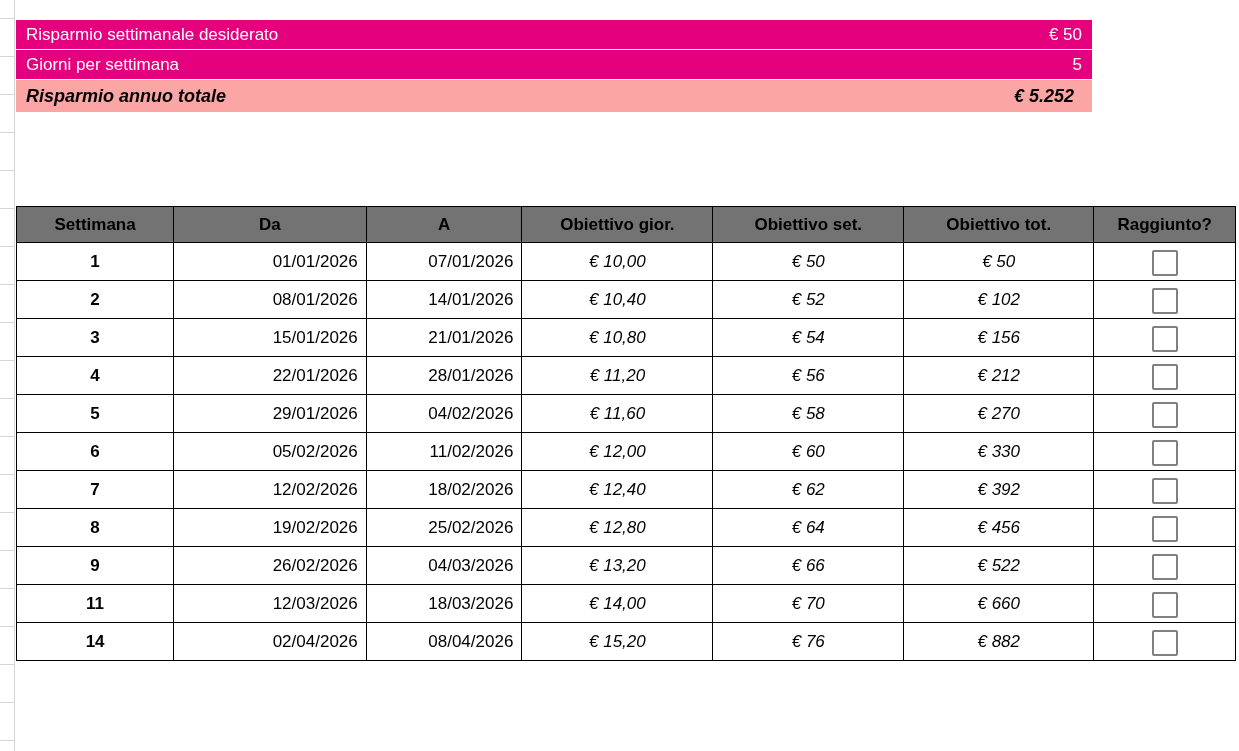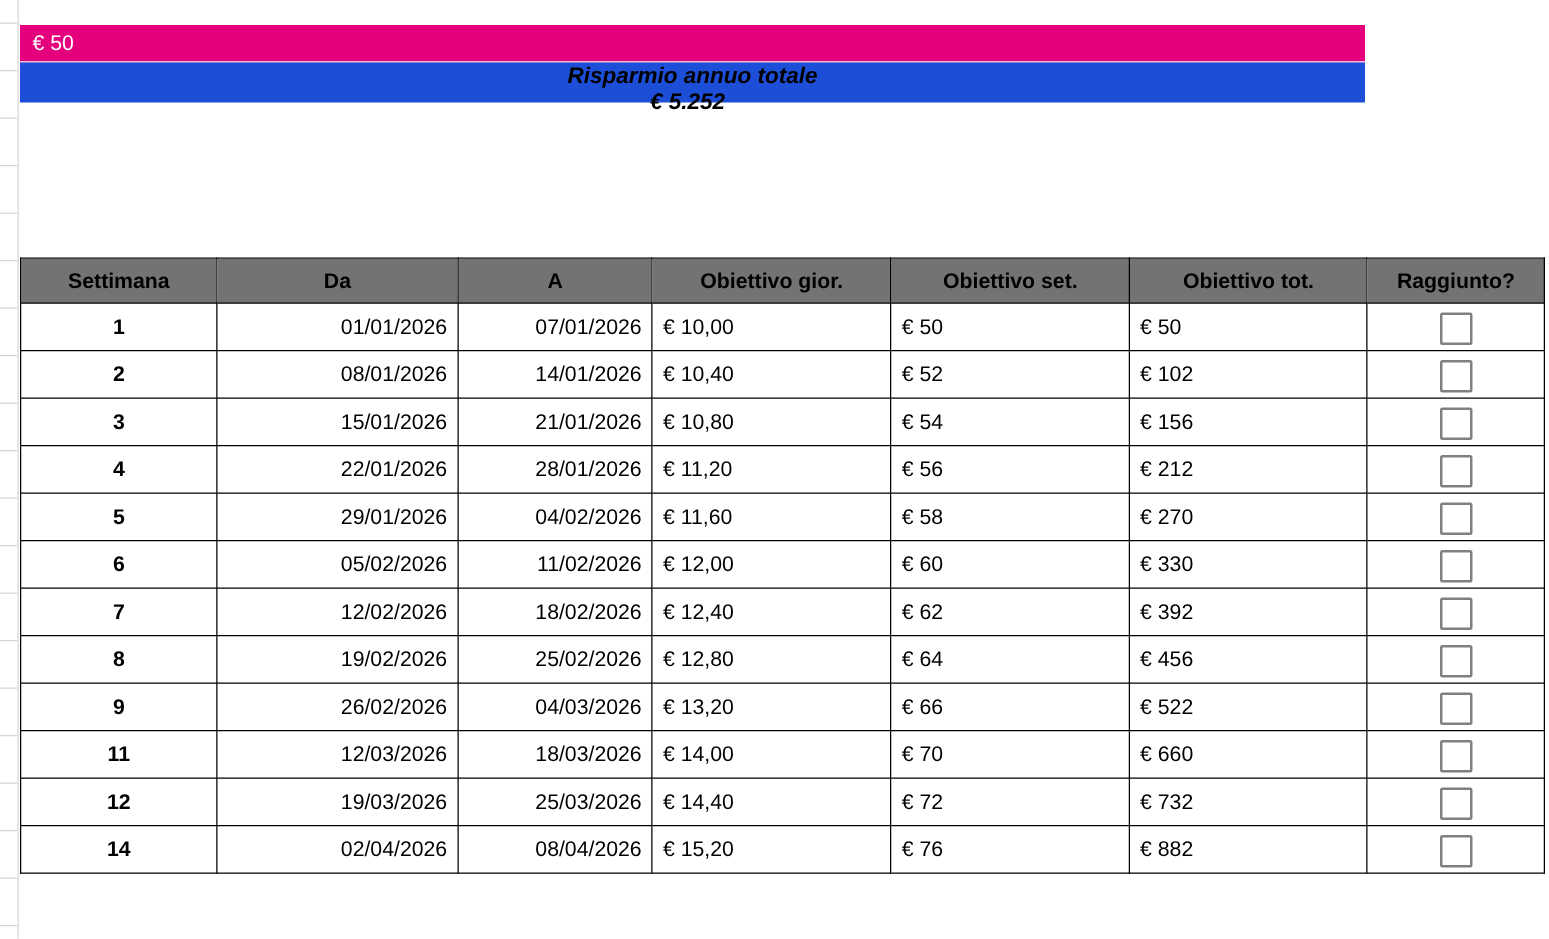--- a/index.html
+++ b/index.html
@@ -65,22 +65,21 @@
     display: flex;
     align-items: center;
     justify-content: space-between;
     height: 32px;
     padding: 0 10px 0 10px;
     box-sizing: border-box;
     font-size: 18px;
     font-weight: bold;
     font-style: italic;
     color: #000000;
-    background: #1d4ed8;
-    flex-direction: column;
+    background: #fca5a5;
   }
   .total-row .value { padding-right: 8px; }
 
   
   .table-wrap {
     position: absolute;
     left: 16px;
     top: 206px;
     width: 1220px;
   }
@@ -108,21 +107,21 @@
   .col-week   { width: 162px; }
   .col-from   { width: 200px; }
   .col-to     { width: 160px; }
   .col-daily  { width: 196px; }
   .col-weekly { width: 196px; }
   .col-total  { width: 196px; }
   .col-done   { width: 144px; }
 
   td.week    { text-align: center; font-weight: bold; }
   td.date    { text-align: right; }
-  td.money   { text-align: left; }
+  td.money   { text-align: center; font-style: italic; }
   td.check   { text-align: center; }
 
   .checkbox {
     display: inline-block;
     width: 22px;
     height: 22px;
     border: 2px solid #808080;
     border-radius: 2px;
     background: #ffffff;
     vertical-align: middle;
@@ -152,21 +151,26 @@
       <div class="gutter-line" style="top: 550px;"></div>
       <div class="gutter-line" style="top: 588px;"></div>
       <div class="gutter-line" style="top: 626px;"></div>
       <div class="gutter-line" style="top: 664px;"></div>
       <div class="gutter-line" style="top: 702px;"></div>
       <div class="gutter-line" style="top: 740px;"></div>
     </div>
 
   <div class="summary">
     <div class="summary-row">
+      <span class="label">Risparmio settimanale desiderato</span>
       <span class="value">€ 50</span>
+    </div>
+    <div class="summary-row">
+      <span class="label">Giorni per settimana</span>
+      <span class="value">5</span>
     </div>
     <div class="total-row">
       <span class="label">Risparmio annuo totale</span>
       <span class="value">€ 5.252</span>
     </div>
   </div>
 
   <div class="table-wrap">
     <table class="grid">
       <colgroup>
@@ -274,29 +278,20 @@
           <tr>
             <td class="week">11</td>
             <td class="date">12/03/2026</td>
             <td class="date">18/03/2026</td>
             <td class="money">€ 14,00</td>
             <td class="money">€ 70</td>
             <td class="money">€ 660</td>
             <td class="check"><span class="checkbox"></span></td>
           </tr>
           <tr>
-            <td class="week">12</td>
-            <td class="date">19/03/2026</td>
-            <td class="date">25/03/2026</td>
-            <td class="money">€ 14,40</td>
-            <td class="money">€ 72</td>
-            <td class="money">€ 732</td>
-            <td class="check"><span class="checkbox"></span></td>
-          </tr>
-          <tr>
             <td class="week">14</td>
             <td class="date">02/04/2026</td>
             <td class="date">08/04/2026</td>
             <td class="money">€ 15,20</td>
             <td class="money">€ 76</td>
             <td class="money">€ 882</td>
             <td class="check"><span class="checkbox"></span></td>
           </tr>
         </tbody>
     </table>

